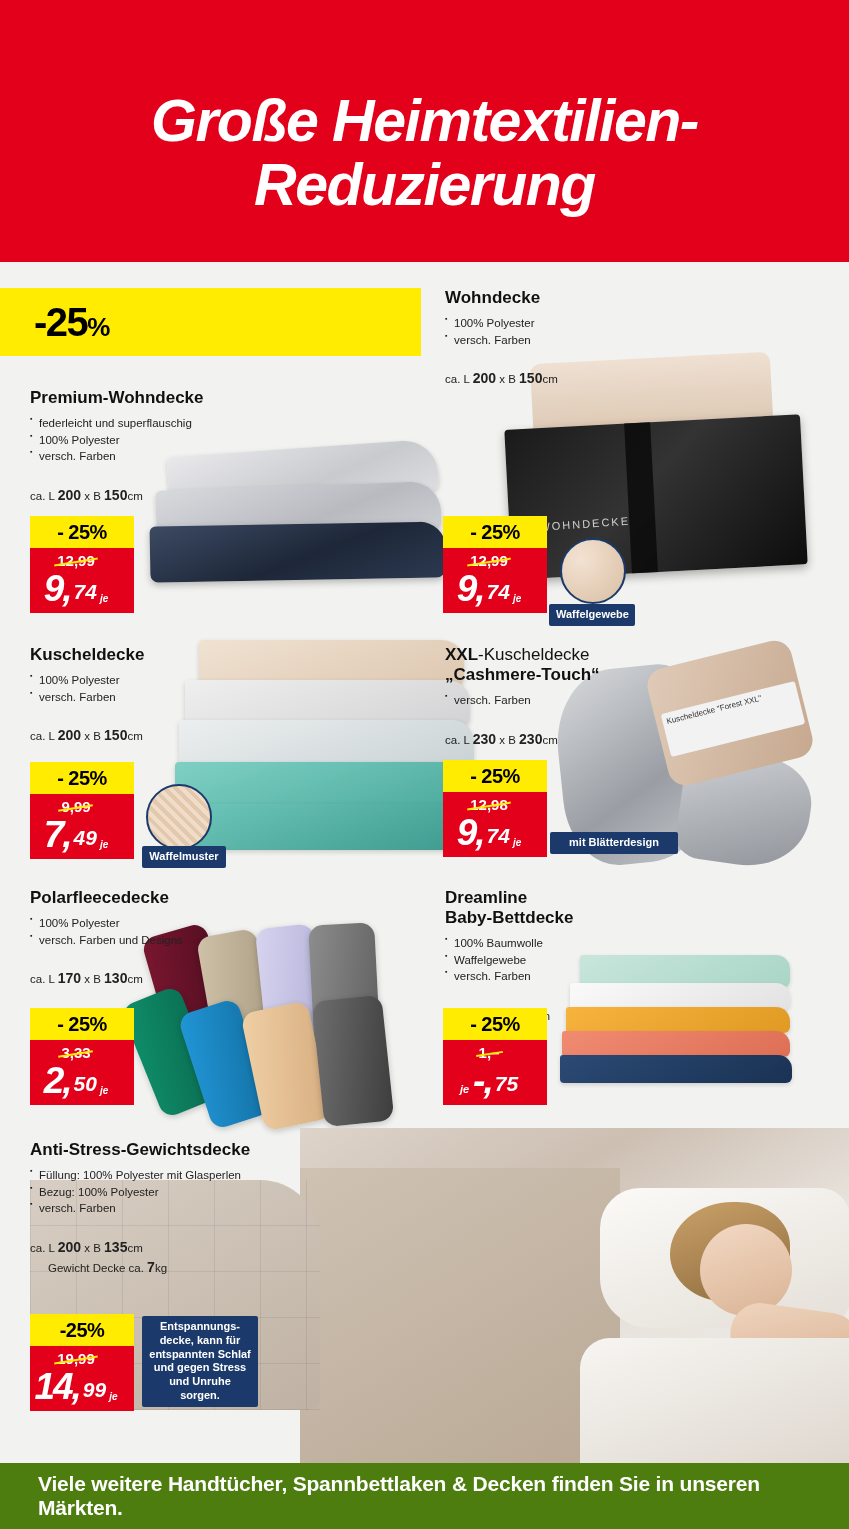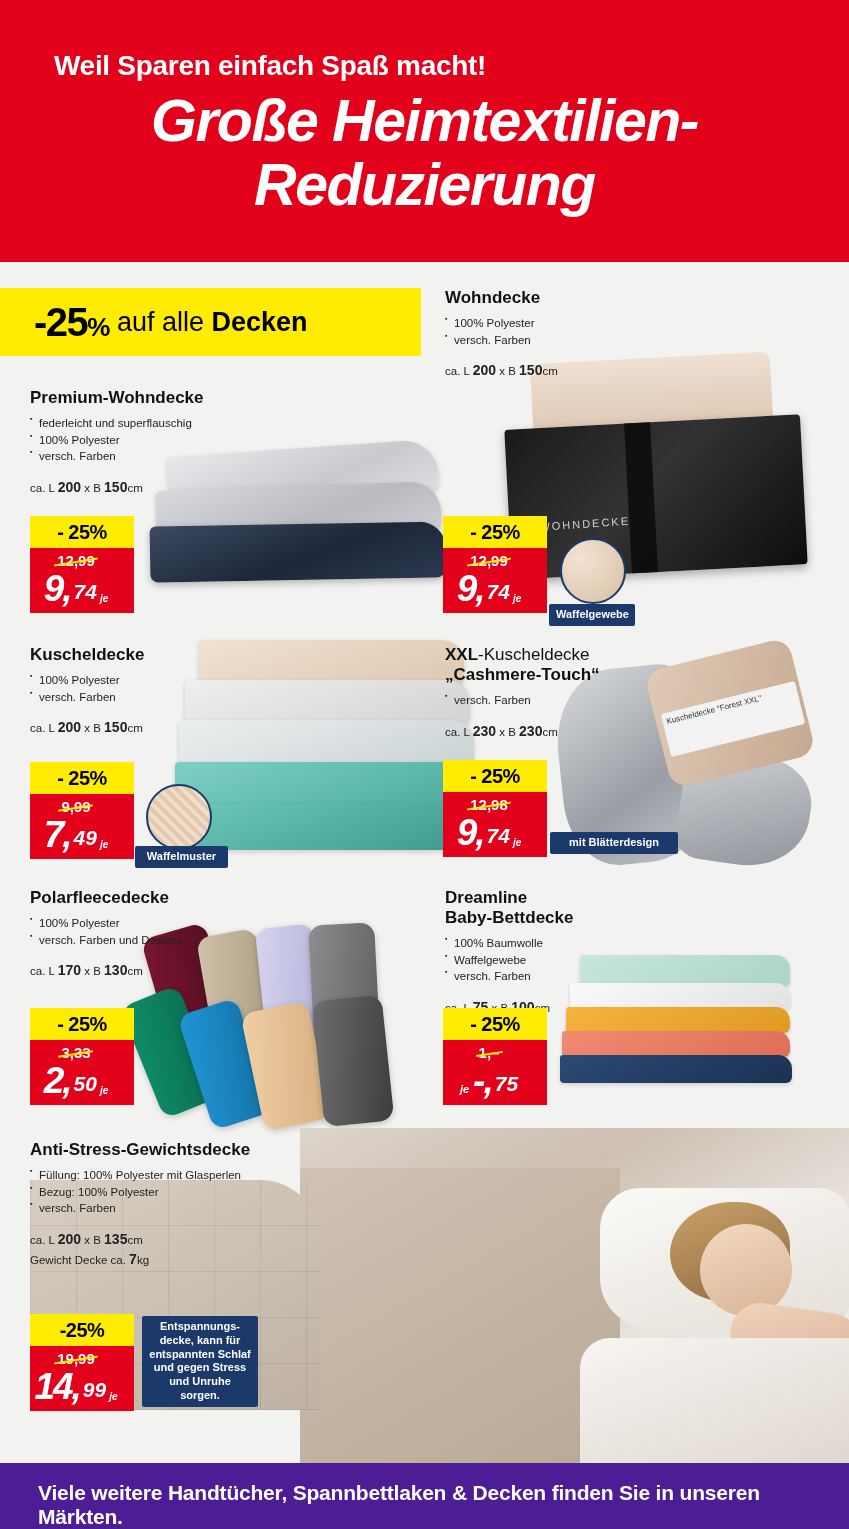--- a/index.html
+++ b/index.html
@@ -84,21 +84,21 @@
   }
   .prod ul li:before {
     content: "▪";
     position: absolute;
     left: 0; top: -1px;
     font-size: 7px;
   }
   .prod .dims {
     font-size: 11.5px;
     color: #222;
-    margin-top: 12px;
+    margin-top: 20px;
     line-height: 1.45;
   }
   .prod .dims b { font-size: 14px; font-weight: bold; }
 
   
   .ptag { position: absolute; width: 104px; }
   .ptag .disc {
     background: #ffec00;
     color: #000;
     font-size: 20px;
@@ -175,23 +175,23 @@
     border-radius: 50%;
     border: 2px solid #1b3a6b;
     overflow: hidden;
   }
 
   
   .footer {
     position: absolute;
     left: 0; bottom: 0;
     width: 849px; height: 66px;
-    background: #4c1d95;
+    background: #4d7c0f;
     display: flex;
-    align-items: flex-end;
+    align-items: center;
     padding-left: 38px;
   }
   .footer span {
     color: #fff;
     font-size: 21px;
     font-weight: bold;
     letter-spacing: -0.2px;
   }
 
   
@@ -295,27 +295,25 @@
     background: repeating-linear-gradient(45deg,#f0ddc9 0 4px,#e2c9ad 4px 8px);
   }
   .bubble-swatch {
     background: radial-gradient(circle at 30% 30%, #f3e2d2, #d9bfa4);
   }
 </style>
 </head>
 <body>
 
 <div class="header">
-  <div class="header-kicker">Weil Sparen einfach Spaß macht!</div>
   <div class="header-title">Große Heimtextilien-Reduzierung</div>
 </div>
 
 <div class="deal-banner">
   <span class="pct"><span>-25</span><small>%</small></span>
-  <span class="txt"><span>auf alle </span><b>Decken</b></span>
 </div>
 
 <div class="img pw-stack">
   <div class="pw-l1"></div>
     <div class="pw-l2"></div>
     <div class="pw-l3"></div>
 </div>
 
 <div class="img wd-box">
   <div class="wd-fur"></div>
@@ -436,21 +434,21 @@
     <span class="old">9,99</span>
     <div class="new">
       <span class="int">7</span>
         <span class="comma">,</span>
         <span class="cents">49</span>
         <span class="je">je</span>
     </div>
   </div>
 </div>
 <div class="swatch-circle waffle-swatch" style="left:146px; top:784px; width:66px; height:66px;"></div>
-<div class="callout" style="left:135px; top:846px; width:93px;">Waffelmuster</div>
+<div class="callout" style="left:142px; top:846px; width:84px;">Waffelmuster</div>
 
 <div class="prod" style="left:445px; top:645px; width:210px;">
   <h3>
     <span>XXL</span><span class="light">-Kuscheldecke</span><br>
     <span>„Cashmere-Touch“</span>
   </h3>
   <ul>
     <li>versch. Farben</li>
   </ul>
   <div class="dims">
@@ -523,21 +521,21 @@
 <div class="prod" style="left:30px; top:1140px; width:250px;">
   <h3>Anti-Stress-Gewichtsdecke</h3>
   <ul>
     <li>Füllung: 100% Polyester mit Glasperlen</li>
     <li>Bezug: 100% Polyester</li>
     <li>versch. Farben</li>
   </ul>
   <div class="dims">
     <span>ca. L </span><b>200</b><span> x B </span><b>135</b><span>cm</span>
   </div>
-  <div class="dims" style="margin-top:0;">
+  <div class="dims" style="margin-top:0;margin-left:18px;">
     <span>Gewicht Decke ca. </span><b>7</b><span>kg</span>
   </div>
 </div>
 <div class="ptag" style="left:30px; top:1314px;">
   <div class="disc">-25%</div>
   <div class="body">
     <span class="old">19,99</span>
     <div class="new">
       <span class="int">14</span>
         <span class="comma">,</span>

